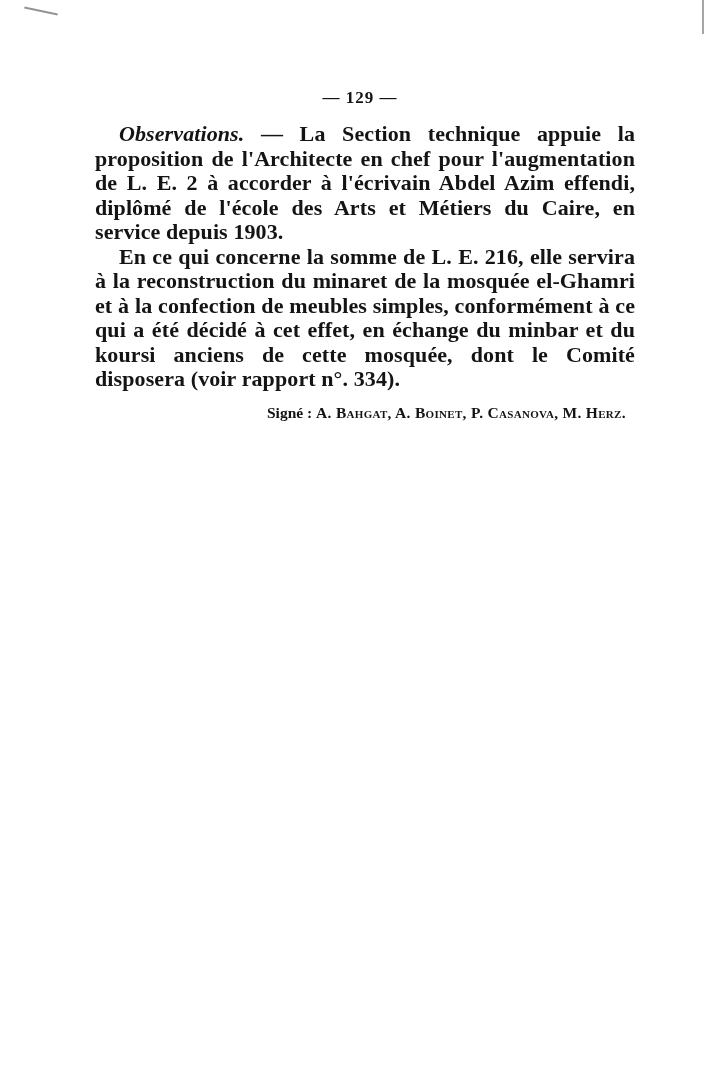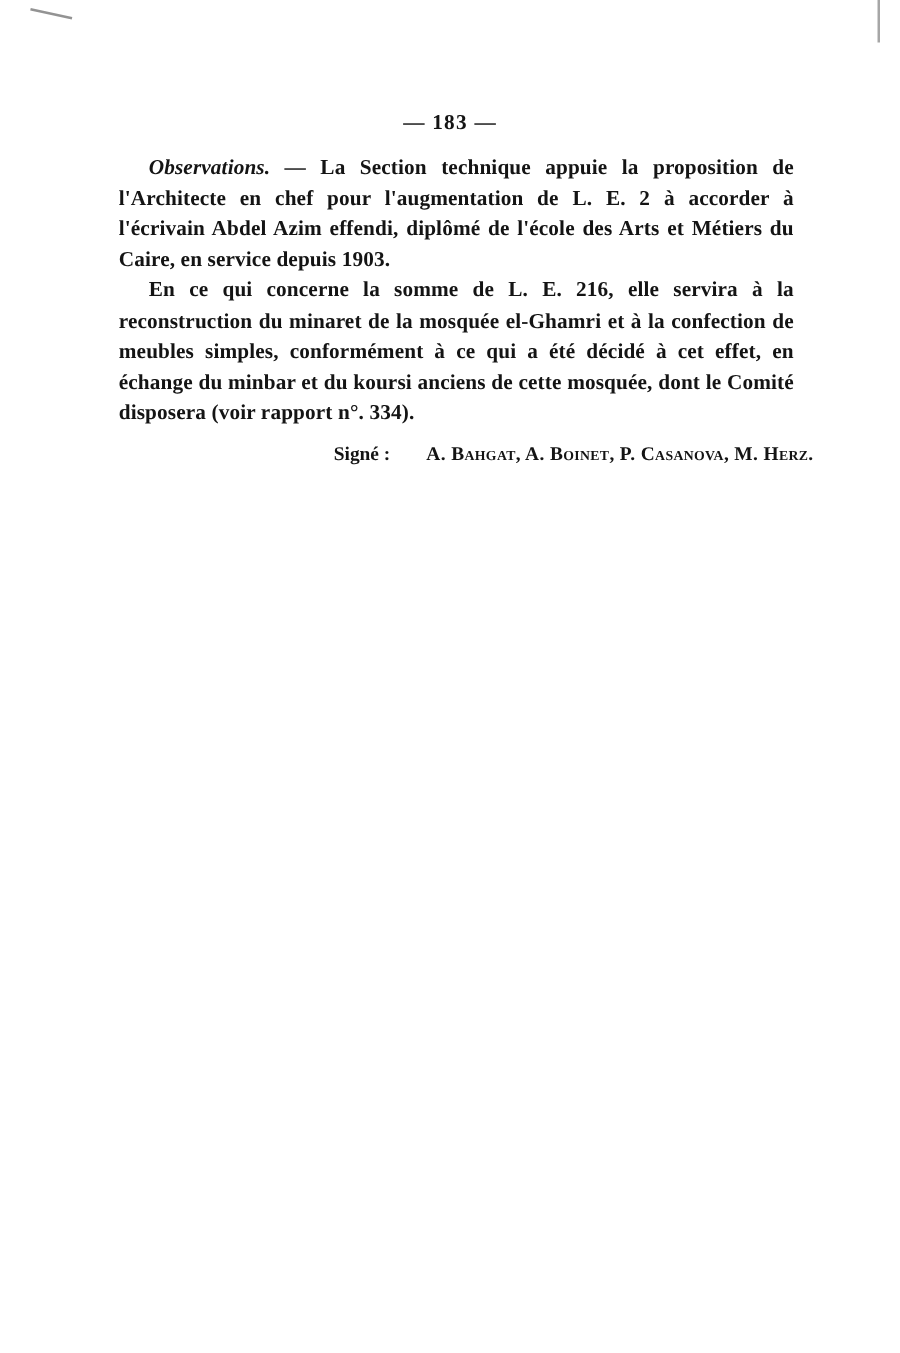--- a/index.html
+++ b/index.html
@@ -47,53 +47,52 @@
     letter-spacing: 1px;
   }
   .content {
     position: absolute;
     left: 95px;
     top: 122px;
     width: 540px;
   }
   .para {
     margin: 0;
-    font-size: 17px;
+    font-size: 22px;
     line-height: 24.5px;
     text-align: justify;
     text-indent: 24px;
     font-weight: 600; 
     letter-spacing: 0.1px;
   }
   .lead {
     font-style: italic;
     font-weight: 600;
   }
   .signature {
     margin-top: 12px;
     padding-left: 172px;
     font-size: 15.5px;
     font-weight: 600;
     white-space: nowrap;
   }
   .smallcaps {
     font-variant: small-caps;
     letter-spacing: 0.3px;
-    margin-left: 25px;
   }
 </style>
 </head>
 <body>
 
 <div class="page">
 
   <div class="artifact-topleft"></div>
   <div class="artifact-topright"></div>
 
-  <div class="page-number">— 183 —</div>
+  <div class="page-number">— 129 —</div>
 
   <div class="content">
 
     <p class="para"><i class="lead">Observations.</i><span> — La Section technique appuie la proposition de l'Architecte en chef pour l'augmentation de L. E. 2 à accorder à l'écrivain Abdel Azim effendi, diplômé de l'école des Arts et Métiers du Caire, en service depuis 1903.</span></p>
 
 
     <p class="para">En ce qui concerne la somme de L. E. 216, elle servira à la reconstruction du minaret de la mosquée el-Ghamri et à la confection de meubles simples, conformément à ce qui a été décidé à cet effet, en échange du minbar et du koursi anciens de cette mosquée, dont le Comité disposera (voir rapport n°. 334).</p>
 
     <div class="signature"><span>Signé : </span> <span class="smallcaps">A. Bahgat, A. Boinet, P. Casanova, M. Herz.</span></div>
 

